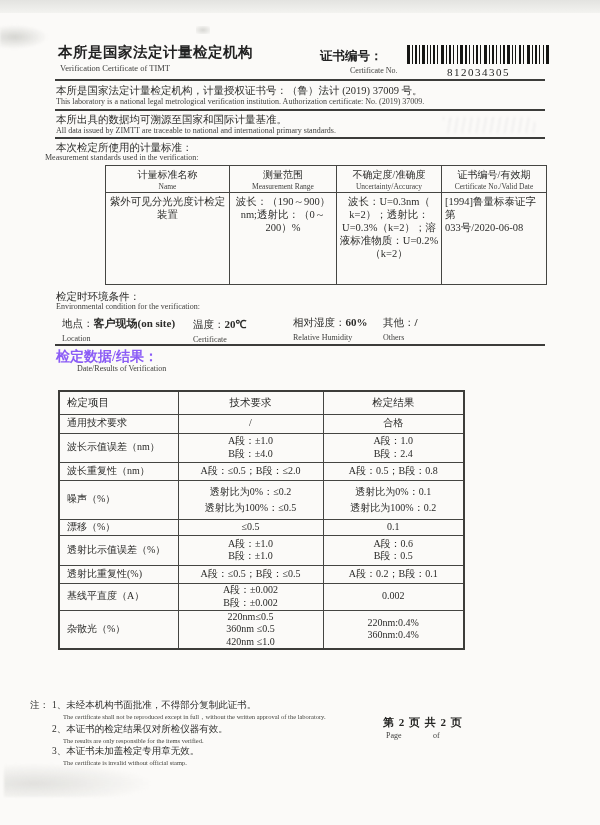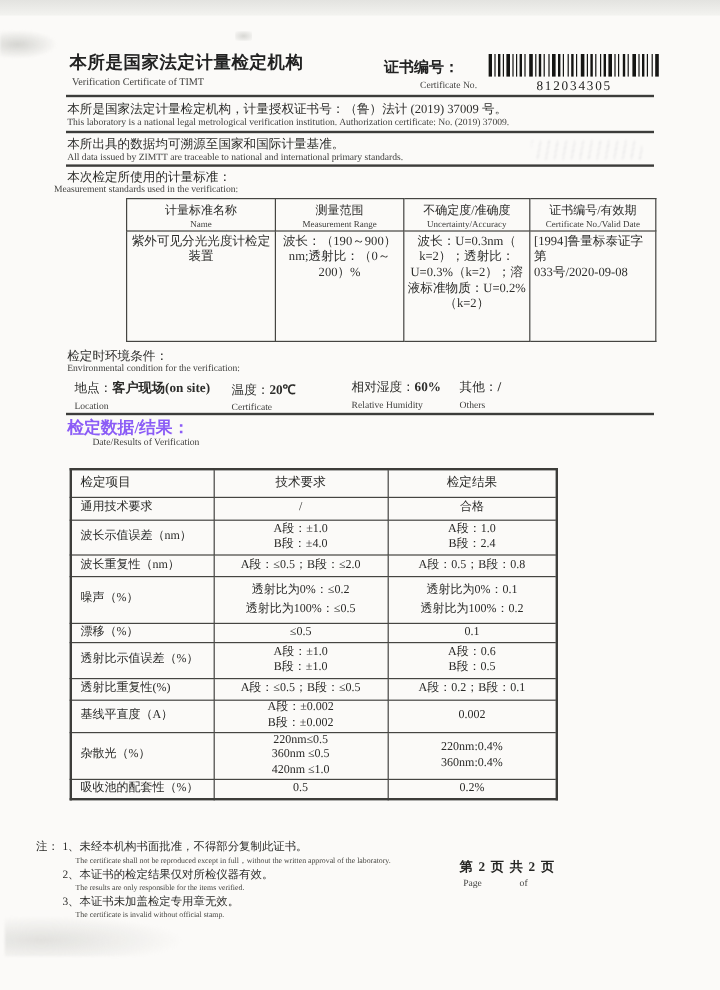--- a/index.html
+++ b/index.html
@@ -160,21 +160,21 @@
 装置</td>
       <td class="preline">波长：（190～900）
 nm;透射比：（0～
 200）%</td>
       <td class="preline">波长：U=0.3nm（
 k=2）；透射比：
 U=0.3%（k=2）；溶
 液标准物质：U=0.2%
 （k=2）</td>
       <td class="preline" style="text-align:left; padding-left:3px;">[1994]鲁量标泰证字第
-033号/2020-09-08</td>
+033号/2020-06-08</td>
     </tr>
   </tbody>
     </table>
 
   <div class="abs zh-body" style="left:56px; top:290px;">检定时环境条件：</div>
   <div class="abs en-sub" style="left:56px; top:302px;">Environmental condition for the verification:</div>
 
   <div class="env-field" style="left:62px;">
     <div class="env-line1"><span>地点：</span><b>客户现场(on site)</b></div>
     <div class="env-line2">Location</div>
@@ -255,25 +255,20 @@
 B段：±0.002</td>
       <td class="c preline">0.002</td>
     </tr>
     <tr style="height:39px">
       <td class="l">杂散光（%）</td>
       <td class="c preline">220nm≤0.5
 360nm ≤0.5
 420nm ≤1.0</td>
       <td class="c preline">220nm:0.4%
 360nm:0.4%</td>
-    </tr>
-    <tr style="height:17px">
-      <td class="l">吸收池的配套性（%）</td>
-      <td class="c preline">0.5</td>
-      <td class="c preline">0.2%</td>
     </tr>
   </tbody>
     </table>
 
   <div class="notes">
     <div class="notes-label">注：</div>
     <div>
       <div class="note-item">
         <div class="note-zh">1、未经本机构书面批准，不得部分复制此证书。</div>
         <div class="note-en">The certificate shall not be reproduced except in full，without the written approval of the laboratory.</div>

